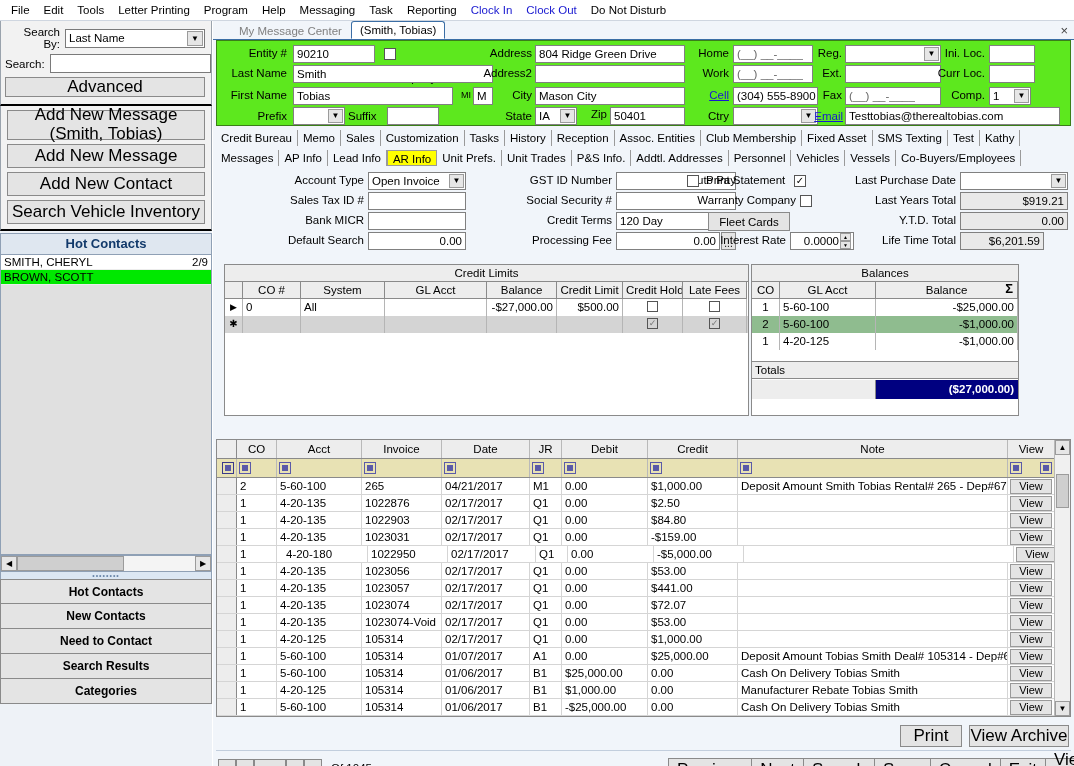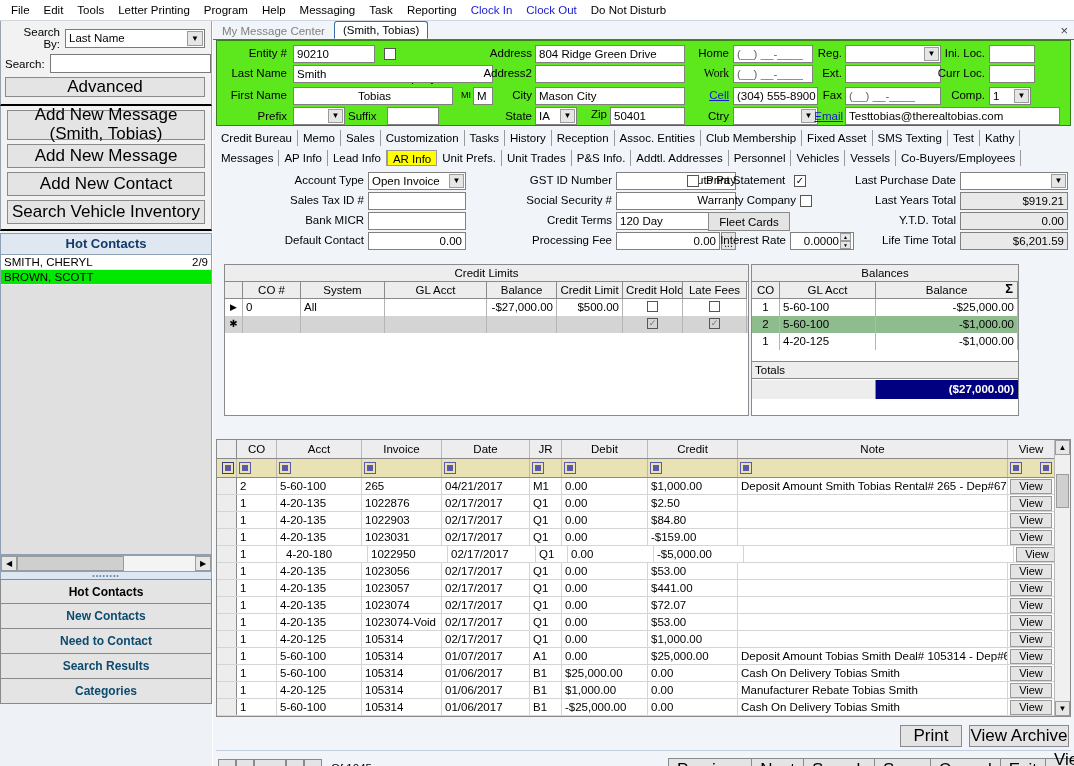--- a/index.html
+++ b/index.html
@@ -88,32 +88,32 @@
   .hscroll .sb-btn { width: 16px; background: #e6e6e6; border: 1px solid #9b9b9b;
     display:flex; align-items:center; justify-content:center; font-size: 8px;}
   .hscroll .sb-track { flex: 1; background: #f4f4f4; position: relative; }
   .hscroll .sb-thumb { position: absolute; left: 0; top: 0; bottom: 0; width: 60%;
     background: #cfcfcf; border: 1px solid #9b9b9b; }
   .splitter { height: 7px; background: #dce7f3; border-left:1px solid #8fa0b5; border-right:1px solid #8fa0b5;
     display: flex; align-items: center; justify-content: center; letter-spacing: 1px;
     font-size: 7px; color: #6a86a8; }
   .tabbtns .btn {
     width: 100%; height: 25px; font-weight: bold; font-size: 12px;
-    border-top: none; color: #0c4a6e;
+    border-top: none; color: #000000;
   }
   .tabbtns .btn.first { color: #000; border-top: 1px solid #8a8a8a; }
 
   
   #main {
     position: absolute; left: 213px; top: 21px; width: 861px; height: 745px;
     background: #f1f5fa;
   }
   #tabstrip {
     height: 19px; position: relative; border-bottom: 1px solid #3b6ea5;
-    display: flex; align-items: flex-end; padding-left: 0; background: #f1f5fa;
+    display: flex; align-items: flex-end; padding-left: 17px; background: #f1f5fa;
   }
   .wtab {
     height: 17px; line-height: 16px; padding: 0 8px; font-size: 11.5px;
     color: #808080; background: #f1f5fa; border: 1px solid transparent;
   }
   .wtab.active {
     color: #000; background: #ffffff;
     border: 1px solid #3b6ea5; border-bottom-color: #ffffff;
     border-radius: 3px 3px 0 0; height: 18px; line-height: 17px;
   }
@@ -333,21 +333,21 @@
   <div id="entityhdr">
     <div class="ef-lbl" style="left:8px;top:6px;width:62px;">Entity #</div>
     <div class="ef-in" style="left:76px;top:4px;width:82px;">90210</div>
     <div class="ef-cb" style="left:167px;top:7px;"></div>
     <div class="ef-lbl" style="left:170px;top:6px;width:70px;text-align:left;margin-top:25px;">Company</div>
 
     <div class="ef-lbl" style="left:8px;top:26px;width:62px;">Last Name</div>
     <div class="ef-in" style="left:76px;top:24px;width:200px;">Smith</div>
 
     <div class="ef-lbl" style="left:0px;top:48px;width:70px;">First Name</div>
-    <div class="ef-in" style="left:76px;top:46px;width:160px;text-align:center;">Tobias</div>
+    <div class="ef-in" style="left:76px;top:46px;width:160px;">Tobias</div>
     <div class="ef-lbl" style="left:238px;top:49px;width:16px;font-size:9px;">MI</div>
     <div class="ef-in" style="left:256px;top:46px;width:20px;">M</div>
 
     <div class="ef-lbl" style="left:18px;top:69px;width:52px;">Prefix</div>
     <div class="ef-dd" style="left:76px;top:66px;width:52px;">
       <span></span>
       <span class="arr">▼</span>
     </div>
     <div class="ef-lbl" style="left:131px;top:69px;width:40px;text-align:left;">Suffix</div>
     <div class="ef-in" style="left:170px;top:66px;width:52px;"></div>
@@ -361,21 +361,21 @@
     <div class="ef-lbl" style="left:255px;top:69px;width:60px;">State</div>
     <div class="ef-dd" style="left:318px;top:66px;width:42px;">
       <span>IA</span>
       <span class="arr">▼</span>
     </div>
     <div class="ef-lbl" style="left:362px;top:67px;width:28px;">Zip</div>
     <div class="ef-in" style="left:393px;top:66px;width:75px;">50401</div>
 
     <div class="ef-lbl" style="left:460px;top:6px;width:52px;">Home</div>
     <div class="ef-in grey" style="left:516px;top:4px;width:80px;">(__) __-____</div>
-    <div class="ef-lbl" style="left:460px;top:26px;width:52px;font-family:Liberation Serif, serif;">Work</div>
+    <div class="ef-lbl" style="left:460px;top:26px;width:52px;">Work</div>
     <div class="ef-in grey" style="left:516px;top:24px;width:80px;">(__) __-____</div>
     <div class="ef-lbl link" style="left:460px;top:48px;width:52px;">Cell</div>
     <div class="ef-in" style="left:516px;top:46px;width:85px;">(304) 555-8900</div>
     <div class="ef-lbl" style="left:460px;top:69px;width:52px;">Ctry</div>
     <div class="ef-dd" style="left:516px;top:66px;width:85px;">
       <span></span>
       <span class="arr">▼</span>
     </div>
 
     <div class="ef-lbl" style="left:590px;top:6px;width:35px;">Reg.</div>
@@ -436,21 +436,21 @@
   <div id="arform">
     <div class="af-lbl" style="left:0px;top:3px;width:148px;">Account Type</div>
     <div class="af-dd" style="left:152px;top:1px;width:98px;">
       <span>Open Invoice</span>
       <span class="arr">▼</span>
     </div>
     <div class="af-lbl" style="left:0px;top:23px;width:148px;">Sales Tax ID #</div>
     <div class="af-in" style="left:152px;top:21px;width:98px;"></div>
     <div class="af-lbl" style="left:0px;top:43px;width:148px;">Bank MICR</div>
     <div class="af-in" style="left:152px;top:41px;width:98px;"></div>
-    <div class="af-lbl" style="left:0px;top:63px;width:148px;">Default Contact</div>
+    <div class="af-lbl" style="left:0px;top:63px;width:148px;">Default Search</div>
     <div class="af-in right" style="left:152px;top:61px;width:98px;">0.00</div>
 
     <div class="af-lbl" style="left:250px;top:3px;width:146px;">GST ID Number</div>
     <div class="af-in" style="left:400px;top:1px;width:120px;"></div>
     <div class="af-lbl" style="left:250px;top:23px;width:146px;">Social Security #</div>
     <div class="af-in" style="left:400px;top:21px;width:120px;"></div>
     <div class="af-lbl" style="left:250px;top:43px;width:146px;">Credit Terms</div>
     <div class="af-dd" style="left:400px;top:41px;width:120px;">
       <span>120 Day</span>
       <span class="arr">▼</span>
@@ -476,21 +476,21 @@
     <div class="af-lbl" style="left:580px;top:3px;width:160px;">Last Purchase Date</div>
     <div class="af-dd" style="left:744px;top:1px;width:108px;">
       <span></span>
       <span class="arr">▼</span>
     </div>
     <div class="af-lbl" style="left:580px;top:23px;width:160px;">Last Years Total</div>
     <div class="af-in ro right" style="left:744px;top:21px;width:108px;">$919.21</div>
     <div class="af-lbl" style="left:580px;top:43px;width:160px;">Y.T.D. Total</div>
     <div class="af-in ro right" style="left:744px;top:41px;width:108px;">0.00</div>
     <div class="af-lbl" style="left:580px;top:63px;width:160px;">Life Time Total</div>
-    <div class="af-in ro right" style="left:744px;top:61px;width:108px;text-align:right;">$6,201.59</div>
+    <div class="af-in ro right" style="left:744px;top:61px;width:84px;text-align:right;">$6,201.59</div>
   </div>
 
   <div class="grid" style="position:absolute;left:11px;top:243px;width:525px;height:152px;">
     <div class="grid-title">Credit Limits</div>
     <div class="grow ghdr">
       <div class="gcell" style="width:18px;"></div>
       <div class="gcell" style="width:58px;">CO #</div>
       <div class="gcell" style="width:84px;">System</div>
       <div class="gcell" style="width:102px;">GL Acct</div>
       <div class="gcell" style="width:70px;">Balance</div>

